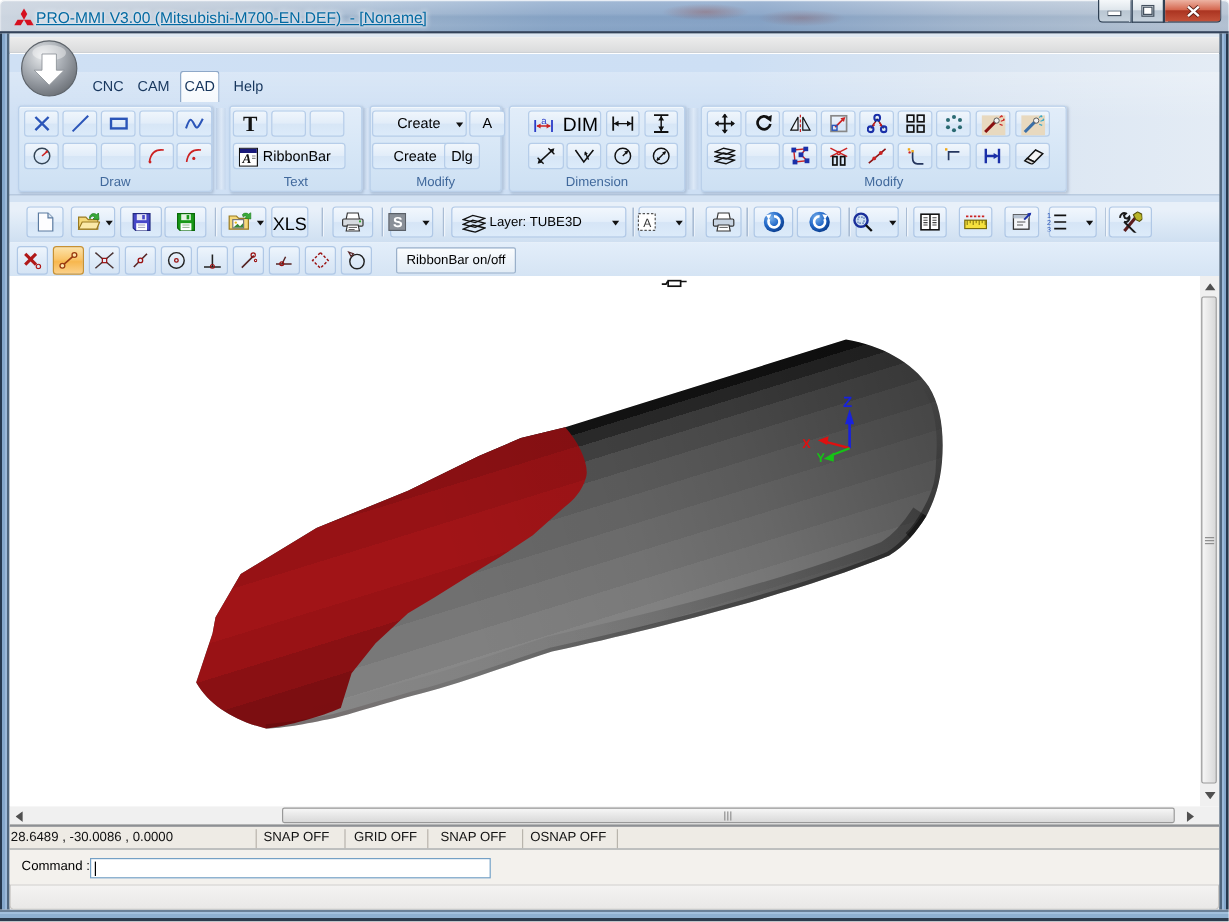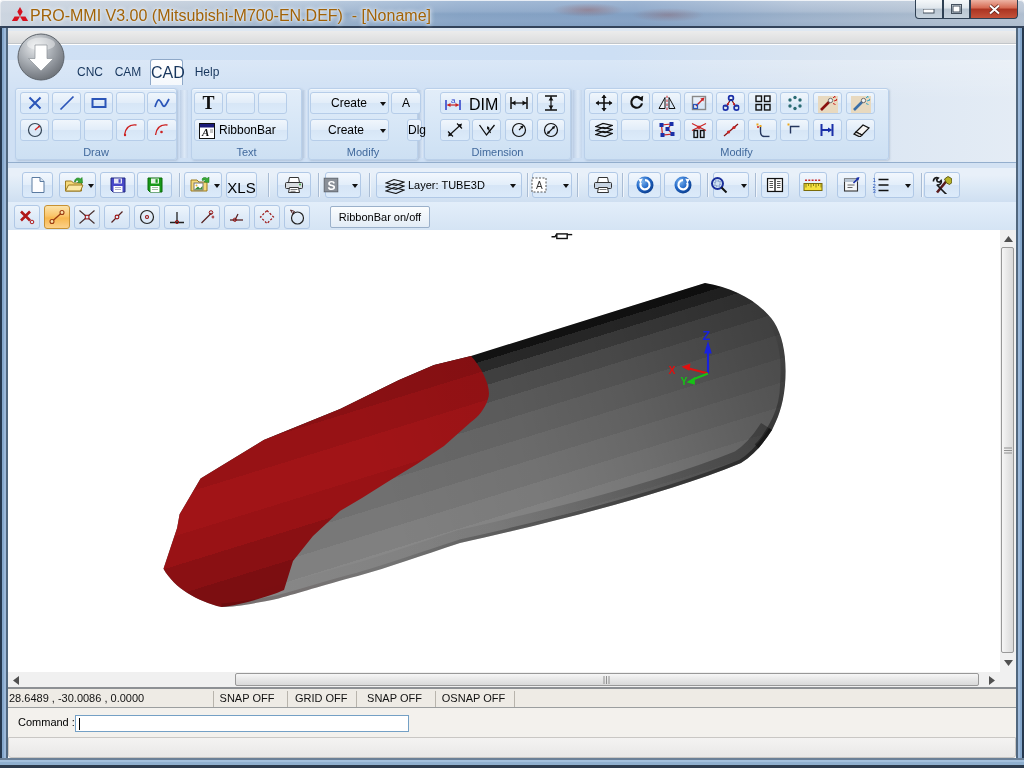--- a/index.html
+++ b/index.html
@@ -11,22 +11,22 @@
 #titlebar { left:0; top:0; width:1024px; height:28px;
   background:
     radial-gradient(ellipse 52px 10px at 588px 10px, rgba(145,62,55,.34), rgba(145,62,55,0) 70%),
     radial-gradient(ellipse 52px 10px at 668px 15px, rgba(140,58,52,.26), rgba(140,58,52,0) 70%),
     linear-gradient(90deg, rgba(208,216,226,.9) 0%, rgba(185,198,214,.55) 18%, rgba(110,150,195,.28) 30%, rgba(85,130,185,.42) 45%, rgba(85,128,183,.46) 62%, rgba(125,155,195,.32) 78%, rgba(172,188,207,.45) 92%, rgba(180,193,210,.6) 100%),
     linear-gradient(180deg, #dde4ec 0%, #c2cdda 40%, #a8b9cb 50%, #b2c1d2 75%, #a4b6c8 100%);
   border-radius:4px 4px 0 0;
   box-shadow: inset 0 1px 0 rgba(255,255,255,.75), inset 1px 0 0 rgba(255,255,255,.35);
 }
 #titlebar .tborder { left:0; top:26px; width:1024px; height:2px; background:#33435a; }
-#title-text { left:30px; top:7px; font-size:16px; color:#a16207;
-  text-shadow:0 0 2px #e8eef5, 0 0 4px #e8eef5, 0 0 5px #e8eef5; white-space:pre; }
+#title-text { left:30px; top:7px; font-size:13px; color:#0369a1;
+  text-shadow:0 0 2px #e8eef5, 0 0 4px #e8eef5, 0 0 5px #e8eef5; white-space:pre;text-decoration:underline; }
 #borderL { left:0; top:28px; width:8px; height:730px;
   background:linear-gradient(90deg,#26384e 0 2px,#85a7cb 2px 4px,#9cb9da 4px 6px,#51677e 6px 8px); }
 #borderR { left:1016px; top:28px; width:8px; height:730px;
   background:linear-gradient(90deg,#51677e 0 2px,#9cb9da 2px 4px,#85a7cb 4px 6px,#26384e 6px 8px); }
 #borderB { left:0; top:758px; width:1024px; height:10px;
   background:linear-gradient(180deg,#6b8097 0 2px,#a3c0dd 2px 4px,#8fb0d0 4px 7px,#2c3b4d 7px 10px); }
 
 
 #winbtns { left:915px; top:0; width:103px; height:19px; }
 .wbtn { position:absolute; top:0; height:19px; border:1px solid #2f4053; border-top:none;
@@ -136,21 +136,21 @@
     </radialGradient>
   </defs>
   <circle cx="24" cy="24" r="23" fill="url(#sph)" stroke="#5e646b" stroke-width="1"></circle>
   <ellipse cx="24" cy="11" rx="14" ry="6.5" fill="rgba(255,255,255,0.4)"></ellipse>
   <path d="M24 38 L11.5 25.5 L18 25.5 L18 12 L30 12 L30 25.5 L36.5 25.5 Z" fill="#fff" stroke="#8a9096" stroke-width="0.7"></path>
 </svg>
 
 <div class="abs tab" style="left:76px;width:28px">CNC</div>
 <div class="abs tab" style="left:113px;width:30px">CAM</div>
 <div class="abs" id="tab-cad">
-    <div style="font-size:16px;color:#17365d;text-align:center;line-height:25px">CAD</div>
+    <div style="font-size:12px;color:#17365d;text-align:center;line-height:25px">CAD</div>
   </div>
 <div class="abs tab" style="left:192px;width:30px">Help</div>
 
 <div class="abs" style="left:180px;top:90px;width:8px;height:68px;background:linear-gradient(90deg,rgba(130,150,180,.22),rgba(235,242,250,.5) 55%,rgba(150,168,195,.15))"></div>
 <div class="abs" style="left:303px;top:90px;width:4px;height:68px;background:linear-gradient(90deg,rgba(130,150,180,.2),rgba(235,242,250,.45))"></div>
 <div class="abs" style="left:419px;top:90px;width:4px;height:68px;background:linear-gradient(90deg,rgba(130,150,180,.2),rgba(235,242,250,.45))"></div>
 <div class="abs" style="left:573px;top:90px;width:9px;height:68px;background:linear-gradient(90deg,rgba(130,150,180,.22),rgba(235,242,250,.5) 55%,rgba(150,168,195,.15))"></div>
 
 <div class="abs group" style="left:15px;width:162px">
     <div class="glabel">Draw</div>
@@ -230,21 +230,21 @@
     <div style="position:absolute;left:20px;top:3px;font-size:12px;color:#000">Create</div>
     <div class="drop" style="left:69px;top:9px"></div>
   </div>
 <div class="abs rbtn" style="left:391px;top:92px;width:30px">
     <div class="rtext">A</div>
   </div>
 <div class="abs rbtn" style="left:310px;top:119px;width:79px">
     <div style="position:absolute;left:17px;top:3px;font-size:12px;color:#000">Create</div>
     <div class="drop" style="left:69px;top:9px"></div>
   </div>
-<div class="abs rbtn" style="left:407px;top:119px;width:15px">
+<div class="abs rbtn" style="left:370px;top:119px;width:30px">
     <div class="rtext">Dlg</div>
   </div>
 
 <div class="abs rbtn" style="left:440px;top:92px;width:61px">
   <svg style="position:absolute;left:4px;top:4px;transform:none" width="22" height="14">
       <path d="M1,3 V13 M15,3 V13" stroke="#2b3cc8" stroke-width="1.5"></path>
       <path d="M2.5,8 H13.5" stroke="#cc2222" stroke-width="1.2"></path>
       <path d="M2,8 l3.5,-2 v4 Z M14,8 l-3.5,-2 v4 Z" fill="#cc2222"></path>
       <text x="6" y="6" font-size="8" fill="#2b3cc8" font-family="Liberation Sans">a</text>
     </svg>

